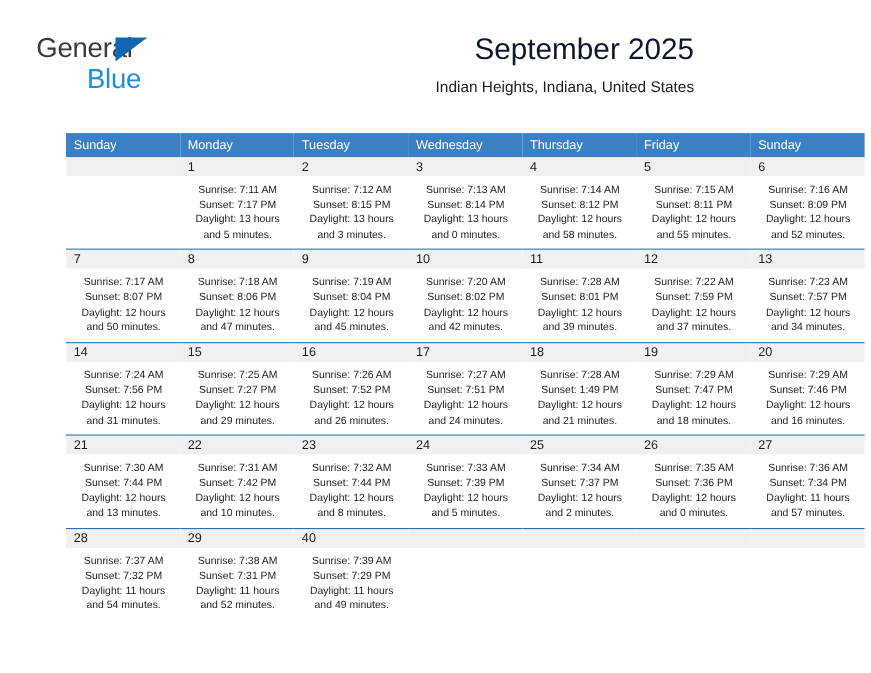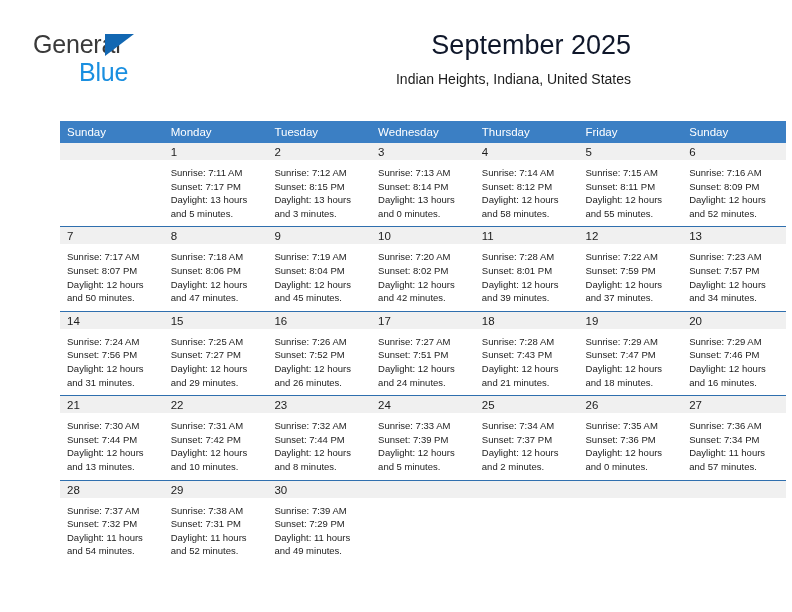--- a/index.html
+++ b/index.html
@@ -128,20 +128,21 @@
     box-sizing: border-box;
     line-height: 12px;
   }
   .cellbody {
     padding: 6px 6px 6px 7px;
     font-size: 9.5px;
     line-height: 13.6px;
     color: #1c1c1c;
     min-height: 58px;
     box-sizing: border-box;
+    text-align: center;
   }
   .cellbody div {
     white-space: nowrap;
   }
   .cellbody .daylight {
     white-space: normal;
   }
   td.empty .daynum {
     background: #f0f0f0;
   }
@@ -326,21 +327,21 @@
             <div class="cellbody">
               <div class="sunrise">Sunrise: 7:27 AM</div>
               <div class="sunset">Sunset: 7:51 PM</div>
               <div class="daylight">Daylight: 12 hours and 24 minutes.</div>
             </div>
           </td>
           <td class="daycell">
             <div class="daynum">18</div>
             <div class="cellbody">
               <div class="sunrise">Sunrise: 7:28 AM</div>
-              <div class="sunset">Sunset: 7:43 PM</div>
+              <div class="sunset">Sunset: 1:49 PM</div>
               <div class="daylight">Daylight: 12 hours and 21 minutes.</div>
             </div>
           </td>
           <td class="daycell">
             <div class="daynum">19</div>
             <div class="cellbody">
               <div class="sunrise">Sunrise: 7:29 AM</div>
               <div class="sunset">Sunset: 7:47 PM</div>
               <div class="daylight">Daylight: 12 hours and 18 minutes.</div>
             </div>
@@ -423,21 +424,21 @@
           </td>
           <td class="daycell">
             <div class="daynum">29</div>
             <div class="cellbody">
               <div class="sunrise">Sunrise: 7:38 AM</div>
               <div class="sunset">Sunset: 7:31 PM</div>
               <div class="daylight">Daylight: 11 hours and 52 minutes.</div>
             </div>
           </td>
           <td class="daycell">
-            <div class="daynum">30</div>
+            <div class="daynum">40</div>
             <div class="cellbody">
               <div class="sunrise">Sunrise: 7:39 AM</div>
               <div class="sunset">Sunset: 7:29 PM</div>
               <div class="daylight">Daylight: 11 hours and 49 minutes.</div>
             </div>
           </td>
           <td class="daycell empty">
             <div class="daynum"></div>
             <div class="cellbody"></div>
           </td>

